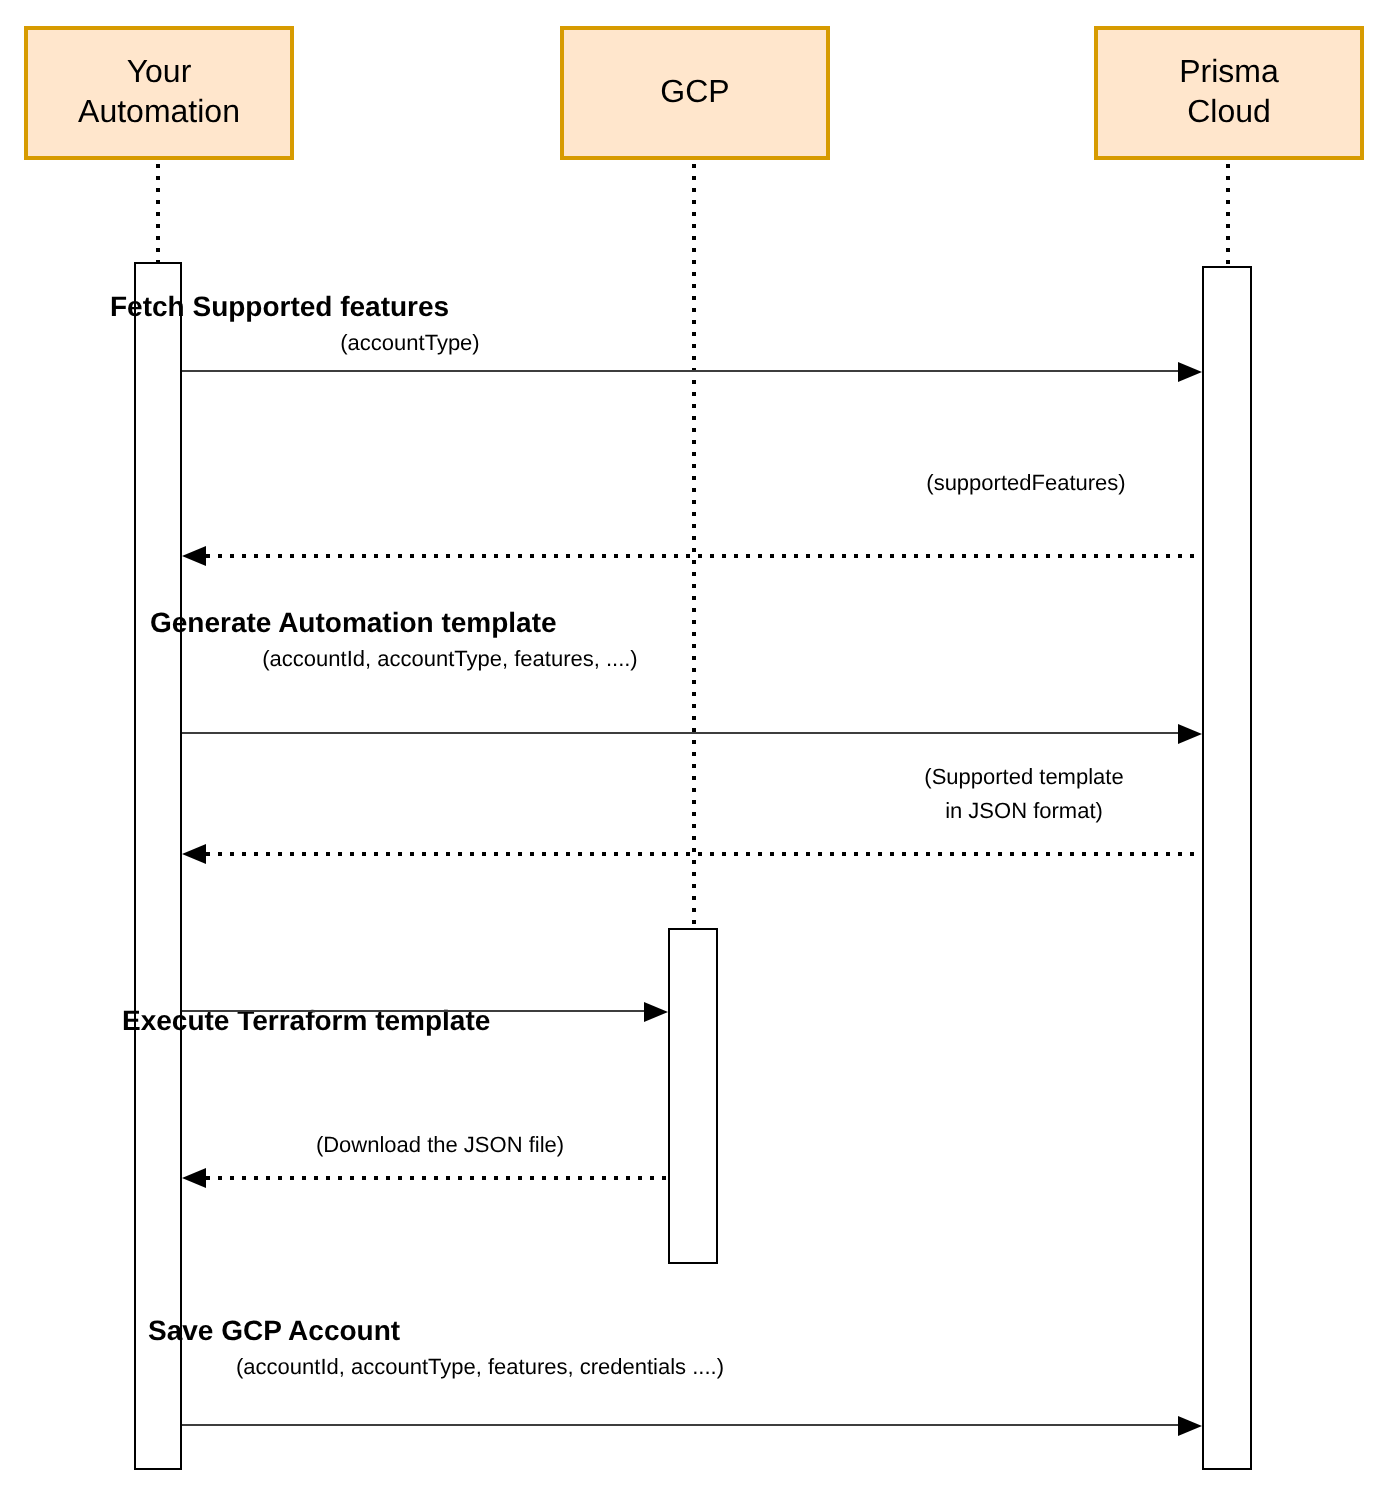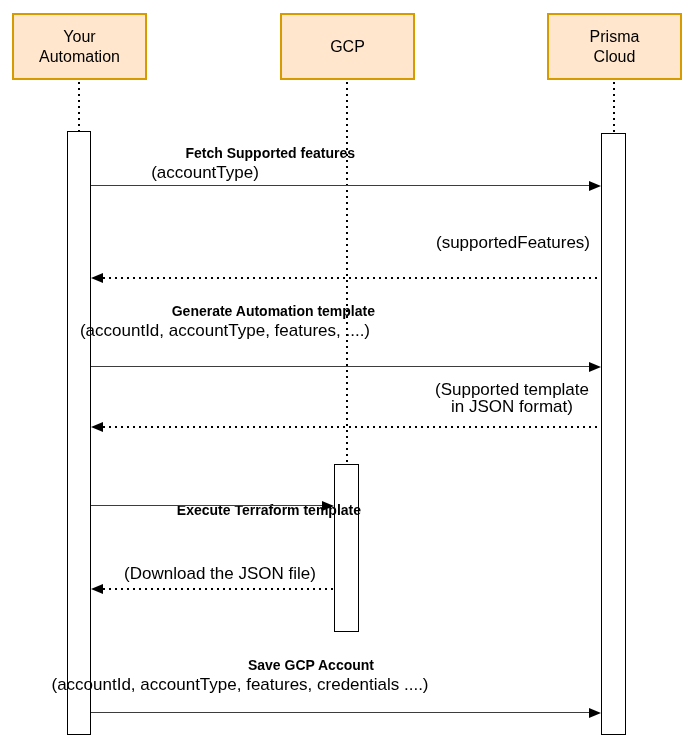--- a/index.html
+++ b/index.html
@@ -36,22 +36,22 @@
   .ah.r{border-width:5px 0 5px 12px;border-color:transparent transparent transparent #000;}
   .ah.l{border-width:5px 12px 5px 0;border-color:transparent #000 transparent transparent;}
   .m1-line{left:91px;top:185px;width:498px}  .m1-ah{left:589px;top:181px}
   .m2-line{left:103px;top:277px;width:498px} .m2-ah{left:91px;top:273px}
   .m3-line{left:91px;top:366px;width:498px}  .m3-ah{left:589px;top:362px}
   .m4-line{left:103px;top:426px;width:498px} .m4-ah{left:91px;top:422px}
   .m5-line{left:91px;top:505px;width:231px}  .m5-ah{left:322px;top:501px}
   .m6-line{left:103px;top:588px;width:231px} .m6-ah{left:91px;top:584px}
   .m7-line{left:91px;top:712px;width:498px}  .m7-ah{left:589px;top:708px}
   
-  .mtitle{position:absolute;font-weight:bold;font-size:14px;text-align:right;width:300px;white-space:pre-line;}
-  .mparams{position:absolute;font-size:17px;text-align:center;width:300px;white-space:pre-line;line-height:17px;}
+  .mtitle{position:absolute;font-weight:bold;font-size:14px;text-align:left;width:300px;white-space:pre-line;}
+  .mparams{position:absolute;font-size:11px;text-align:center;width:300px;white-space:pre-line;line-height:17px;}
   .m1-title{left:55px;top:145px}   .m1-params{left:55px;top:164px}
   .m2-params{left:363px;top:234px}
   .m3-title{left:75px;top:303px}   .m3-params{left:75px;top:322px}
   .m4-params{left:362px;top:381px}
   .m5-title{left:61px;top:502px}
   .m6-params{left:70px;top:565px}
   .m7-title{left:74px;top:657px}   .m7-params{left:40px;top:676px;width:400px}
 </style>
 </head>
 <body>

